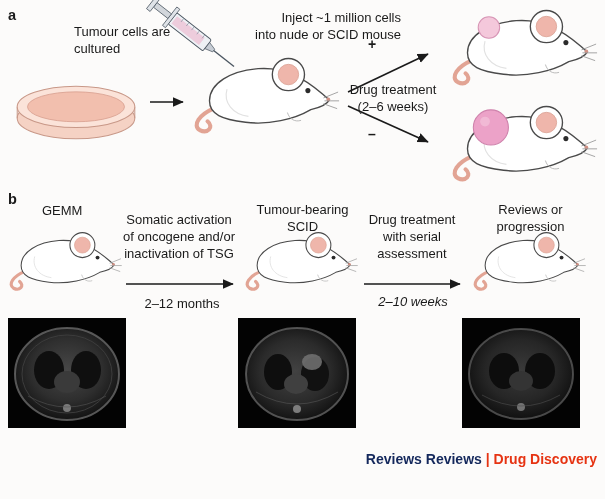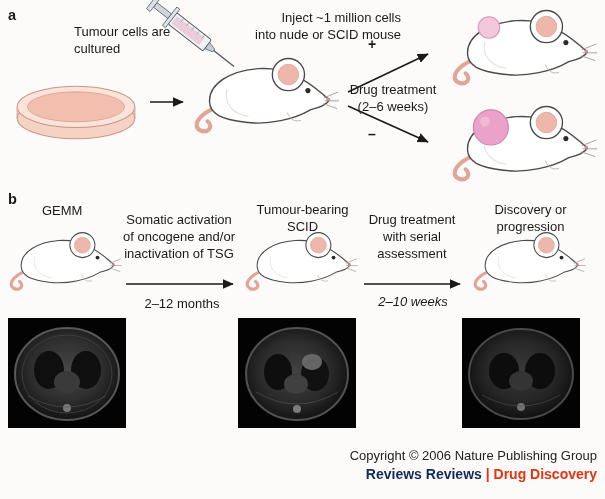--- a/index.html
+++ b/index.html
@@ -104,21 +104,21 @@
 SCID</div>
   <svg class="abs" style="left:242px; top:226px;" width="118" height="70" viewBox="0 0 156 92">
     <use href="#mouse-base"></use>
   </svg>
 
   <div class="lbl center" style="left:360px; top:212px; width:104px;">Drug treatment
 with serial
 assessment</div>
   <div class="lbl center" style="left:368px; top:294px; width:90px;font-style:italic;">2–10 weeks</div>
 
-  <div class="lbl center" style="left:468px; top:202px; width:125px;">Discovery or
+  <div class="lbl center" style="left:468px; top:202px; width:125px;">Reviews or
 progression</div>
   <svg class="abs" style="left:470px; top:226px;" width="118" height="70" viewBox="0 0 156 92">
     <use href="#mouse-base"></use>
   </svg>
 
   <svg class="abs" style="left:8px; top:318px;" width="118" height="110" viewBox="0 0 118 110">
     <defs>
         <radialGradient id="mg1" cx="50%" cy="45%" r="62%">
       <stop offset="0%" stop-color="#474747"></stop>
           <stop offset="55%" stop-color="#2e2e2e"></stop>
@@ -183,21 +183,20 @@
       </marker>
     </defs>
     <line class="arrow" x1="150" y1="102" x2="183" y2="102"></line>
     <line class="arrow" x1="348" y1="92" x2="428" y2="54"></line>
     <line class="arrow" x1="348" y1="106" x2="428" y2="142"></line>
     <line class="arrow" x1="126" y1="284" x2="233" y2="284"></line>
     <line class="arrow" x1="364" y1="284" x2="460" y2="284"></line>
   </svg>
 
   <div class="footer" style="top:448px;">
-    <div class="copyright">Copyright © 2006 Nature Publishing Group</div>
     <div class="journal-line">
       <span class="navy">Reviews Reviews</span>
       <span class="red">|</span>
       <span class="red">Drug Discovery</span>
     </div>
   </div>
 
 </div>
 
 </body></html>

